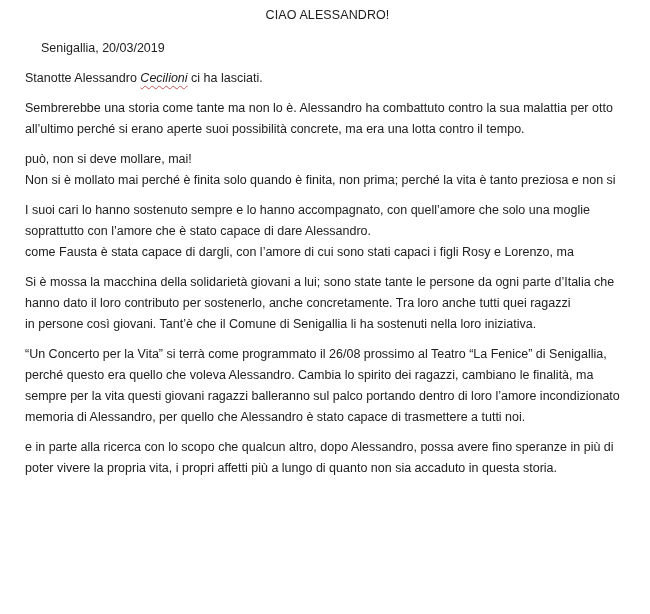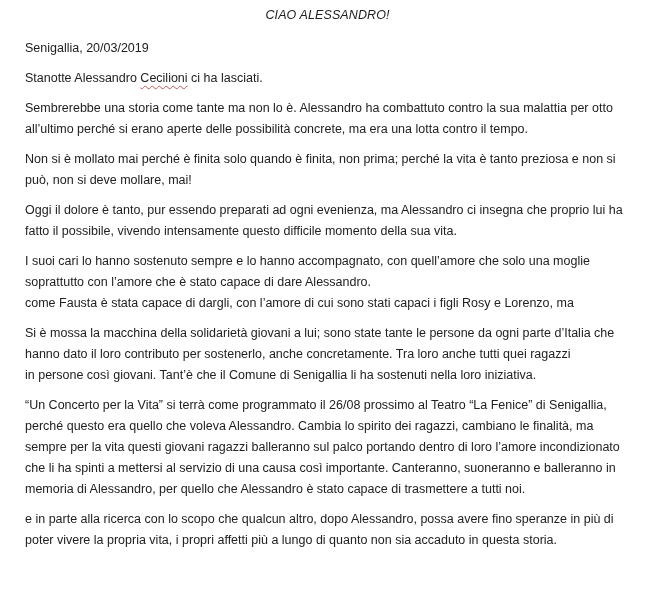--- a/index.html
+++ b/index.html
@@ -18,76 +18,71 @@
     font-size: 12.5px;
     line-height: 21px;
     color: var(--text-color, #212121);
     overflow: hidden;
   }
   .doc-title {
     text-align: center;
     font-weight: 400;
     margin: 0 0 12px 0;
     letter-spacing: 0.1px;
-    font-style: italic;
   }
   .block {
-    margin: 0 0 9px 0;
+    margin: 0 0 9px 16px;
   }
   .para {
     margin: 0 0 9px 0;
   }
   .line {
     white-space: nowrap;
   }
   .misspelled {
     text-decoration-line: underline;
     text-decoration-style: wavy;
     text-decoration-color: var(--squiggle-color, #cc5555);
     text-decoration-thickness: 1px;
     text-underline-offset: 2.5px;
+    font-style: italic;
   }
 </style>
 </head>
 <body>
 
 <div class="page">
   <div class="doc-title">CIAO ALESSANDRO!</div>
 
   <div class="block">Senigallia, 20/03/2019</div>
 
   <div class="para">
       <div class="line">Stanotte Alessandro <span class="misspelled">Cecilioni</span> ci ha lasciati.</div>
     </div>
   <div class="para">
       <div class="line">Sembrerebbe una storia come tante ma non lo è. Alessandro ha combattuto contro la sua malattia per otto</div>
-      <div class="line">all’ultimo perché si erano aperte delle possibilità concrete, ma era una lotta contro il tempo.</div>
+      <div class="line">all’ultimo perché si erano aperte suoi possibilità concrete, ma era una lotta contro il tempo.</div>
     </div>
   <div class="para">
+      <div class="line">può, non si deve mollare, mai!</div>
       <div class="line">Non si è mollato mai perché è finita solo quando è finita, non prima; perché la vita è tanto preziosa e non si</div>
-      <div class="line">può, non si deve mollare, mai!</div>
-    </div>
-  <div class="para">
-      <div class="line">Oggi il dolore è tanto, pur essendo preparati ad ogni evenienza, ma Alessandro ci insegna che proprio lui ha</div>
-      <div class="line">fatto il possibile, vivendo intensamente questo difficile momento della sua vita.</div>
     </div>
   <div class="para">
       <div class="line">I suoi cari lo hanno sostenuto sempre e lo hanno accompagnato, con quell’amore che solo una moglie</div>
       <div class="line">soprattutto con l’amore che è stato capace di dare Alessandro.</div>
       <div class="line">come Fausta è stata capace di dargli, con l’amore di cui sono stati capaci i figli Rosy e Lorenzo, ma</div>
     </div>
   <div class="para">
       <div class="line">Si è mossa la macchina della solidarietà giovani a lui; sono state tante le persone da ogni parte d’Italia che</div>
       <div class="line">hanno dato il loro contributo per sostenerlo, anche concretamente. Tra loro anche tutti quei ragazzi</div>
       <div class="line">in persone così giovani. Tant’è che il Comune di Senigallia li ha sostenuti nella loro iniziativa.</div>
     </div>
   <div class="para">
       <div class="line">“Un Concerto per la Vita” si terrà come programmato il 26/08 prossimo al Teatro “La Fenice” di Senigallia,</div>
       <div class="line">perché questo era quello che voleva Alessandro. Cambia lo spirito dei ragazzi, cambiano le finalità, ma</div>
       <div class="line">sempre per la vita questi giovani ragazzi balleranno sul palco portando dentro di loro l’amore incondizionato</div>
-      <div class="line">che li ha spinti a mettersi al servizio di una causa così importante. Canteranno, suoneranno e balleranno in</div>
       <div class="line">memoria di Alessandro, per quello che Alessandro è stato capace di trasmettere a tutti noi.</div>
     </div>
   <div class="para">
       <div class="line">e in parte alla ricerca con lo scopo che qualcun altro, dopo Alessandro, possa avere fino speranze in più di</div>
       <div class="line">poter vivere la propria vita, i propri affetti più a lungo di quanto non sia accaduto in questa storia.</div>
     </div>
 </div>
 
 </body></html>

